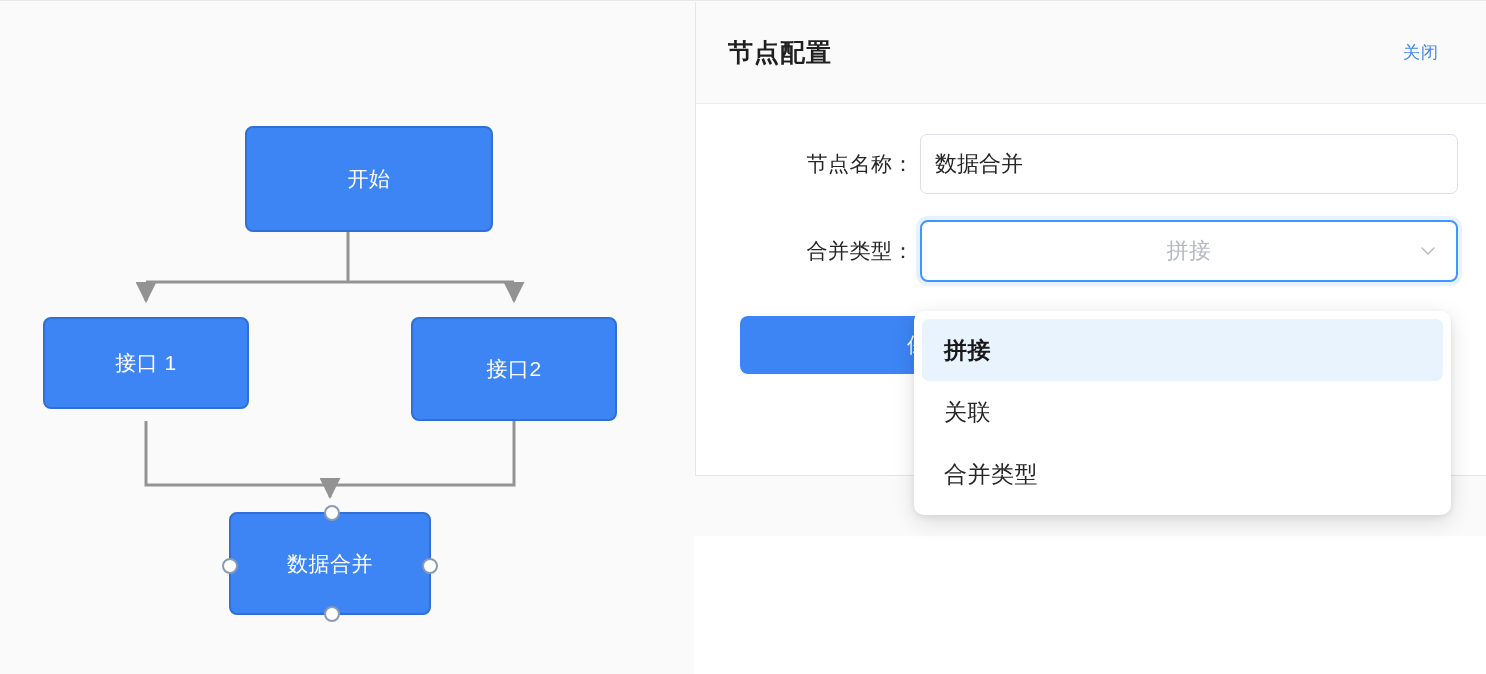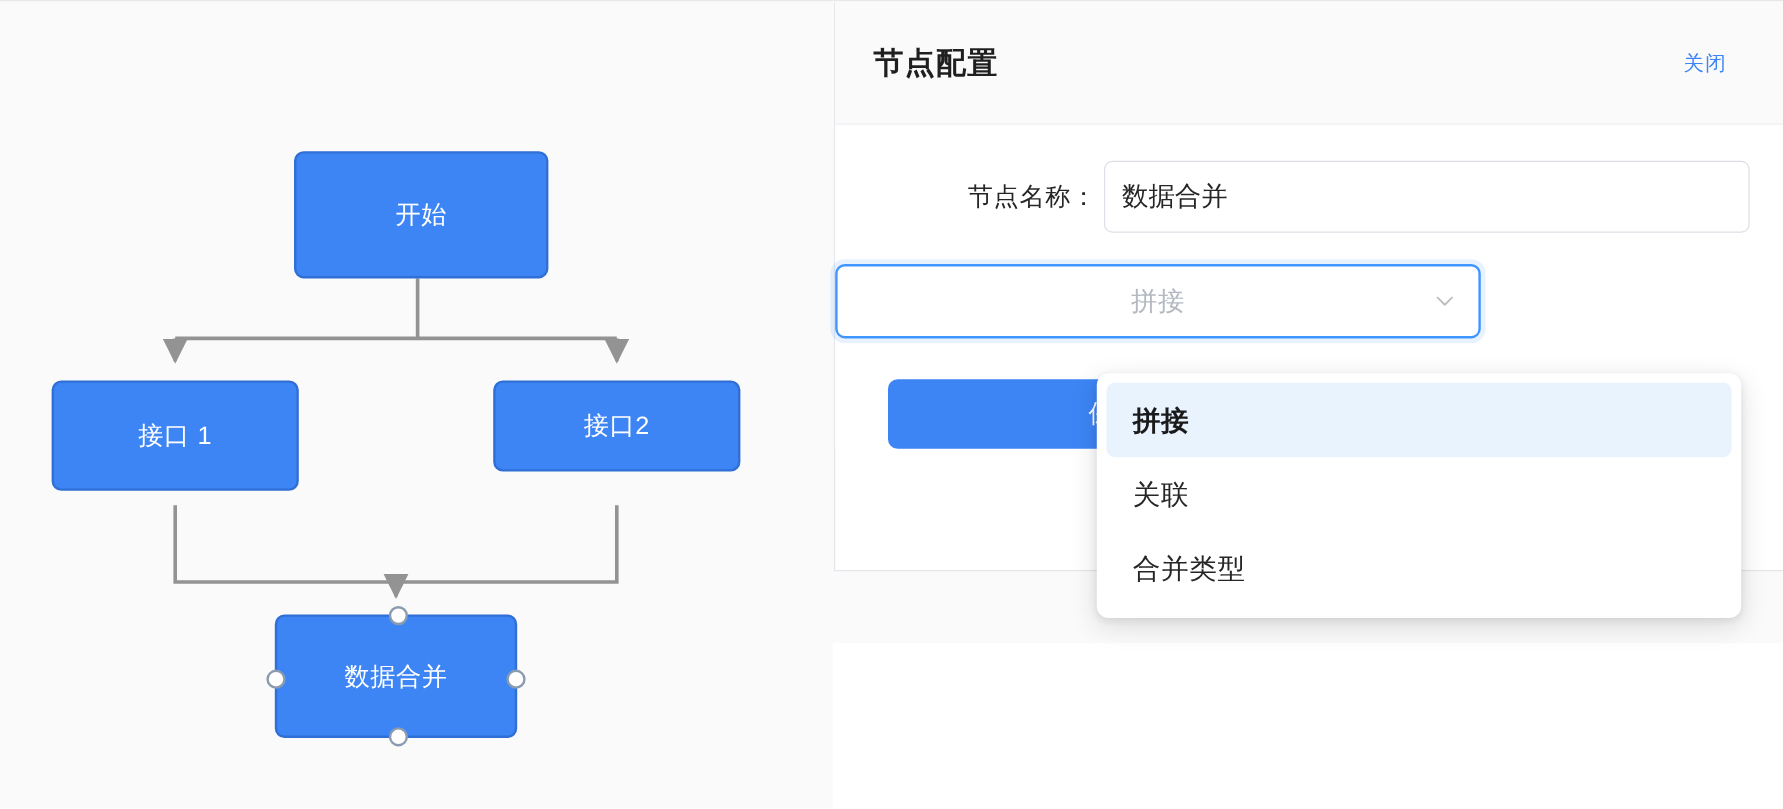--- a/index.html
+++ b/index.html
@@ -239,29 +239,29 @@
       <path d="M 348 231 L 348 281" stroke="#939393" stroke-width="3" fill="none"></path>
       <path d="M 146 281 L 514 281" stroke="#939393" stroke-width="3" fill="none"></path>
       <path d="M 146 281 L 146 300" stroke="#939393" stroke-width="3" fill="none" marker-end="url(#arrow)"></path>
       <path d="M 514 281 L 514 300" stroke="#939393" stroke-width="3" fill="none" marker-end="url(#arrow)"></path>
 
       <path d="M 146 420 L 146 484 L 330 484 L 330 496" stroke="#939393" stroke-width="3" fill="none" marker-end="url(#arrow)"></path>
 
       <path d="M 514 420 L 514 484 L 330 484" stroke="#939393" stroke-width="3" fill="none"></path>
     </svg>
 
-    <div class="flow-node" style="left:245px; top:125px; width:212px; height:106px;">
+    <div class="flow-node" style="left:245px; top:125px; width:248px; height:106px;">
       <span>开始</span>
     </div>
 
     <div class="flow-node" style="left:43px; top:316px; width:206px; height:92px;">
       <span>接口 1</span>
     </div>
 
-    <div class="flow-node" style="left:411px; top:316px; width:206px; height:76px;">
+    <div class="flow-node" style="left:411px; top:316px; width:206px; height:104px;">
       <span>接口2</span>
     </div>
 
     <div class="flow-node selected" style="left:229px; top:511px; width:202px; height:103px;">
       <span>数据合并</span>
       <span class="handle" style="left:93px; top:-9px;"></span>
       <span class="handle" style="right:-9px; top:44px;"></span>
       <span class="handle" style="left:93px; bottom:-9px;"></span>
       <span class="handle" style="left:-9px; top:44px;"></span>
     </div>
@@ -276,20 +276,21 @@
       </div>
 
       <div class="panel-body">
 
         <div class="form-row">
           <span class="form-label">节点名称：</span>
           <input class="text-input" type="text" value="数据合并" placeholder="请输入节点名称" style="">
         </div>
 
         <div class="form-row">
+          <span class="form-label">合并类型：</span>
           <div class="select-wrap">
             <div class="select-box">
               <span class="select-value">拼接</span>
               <svg class="chevron" viewBox="0 0 20 20">
                 <path d="M4 7 L10 13 L16 7" stroke="#bfbfbf" stroke-width="1.6" fill="none" stroke-linecap="round" stroke-linejoin="round"></path>
               </svg>
             </div>
           </div>
         </div>
 

